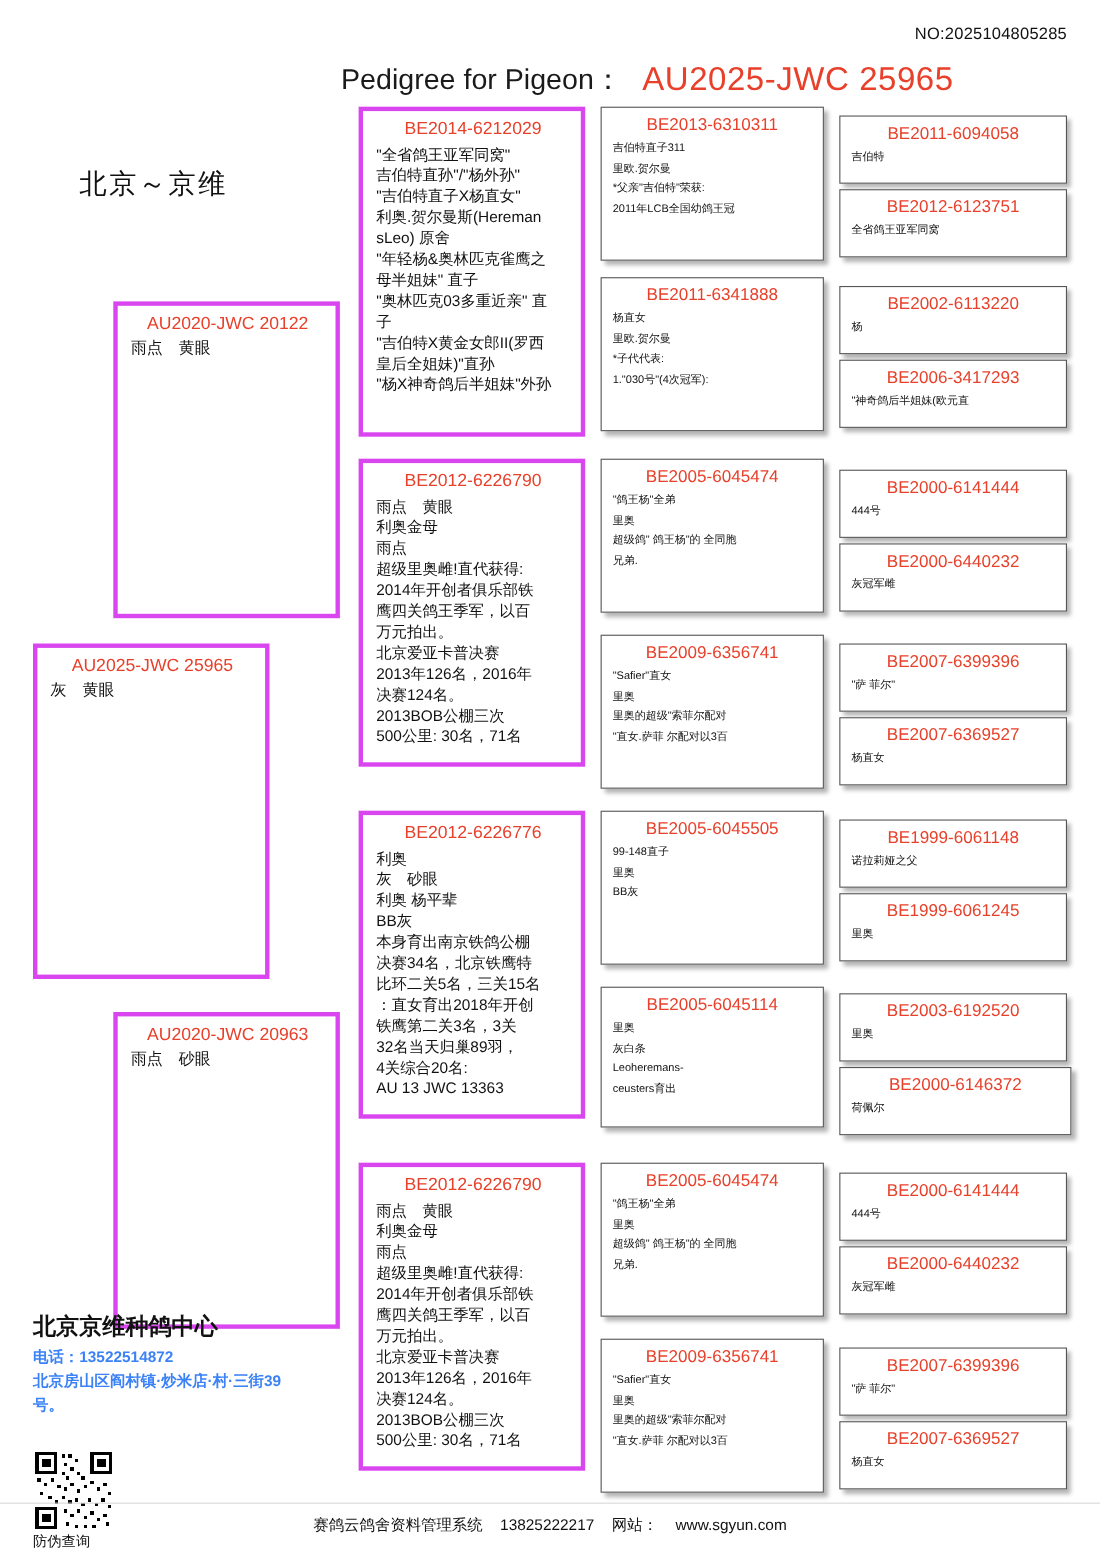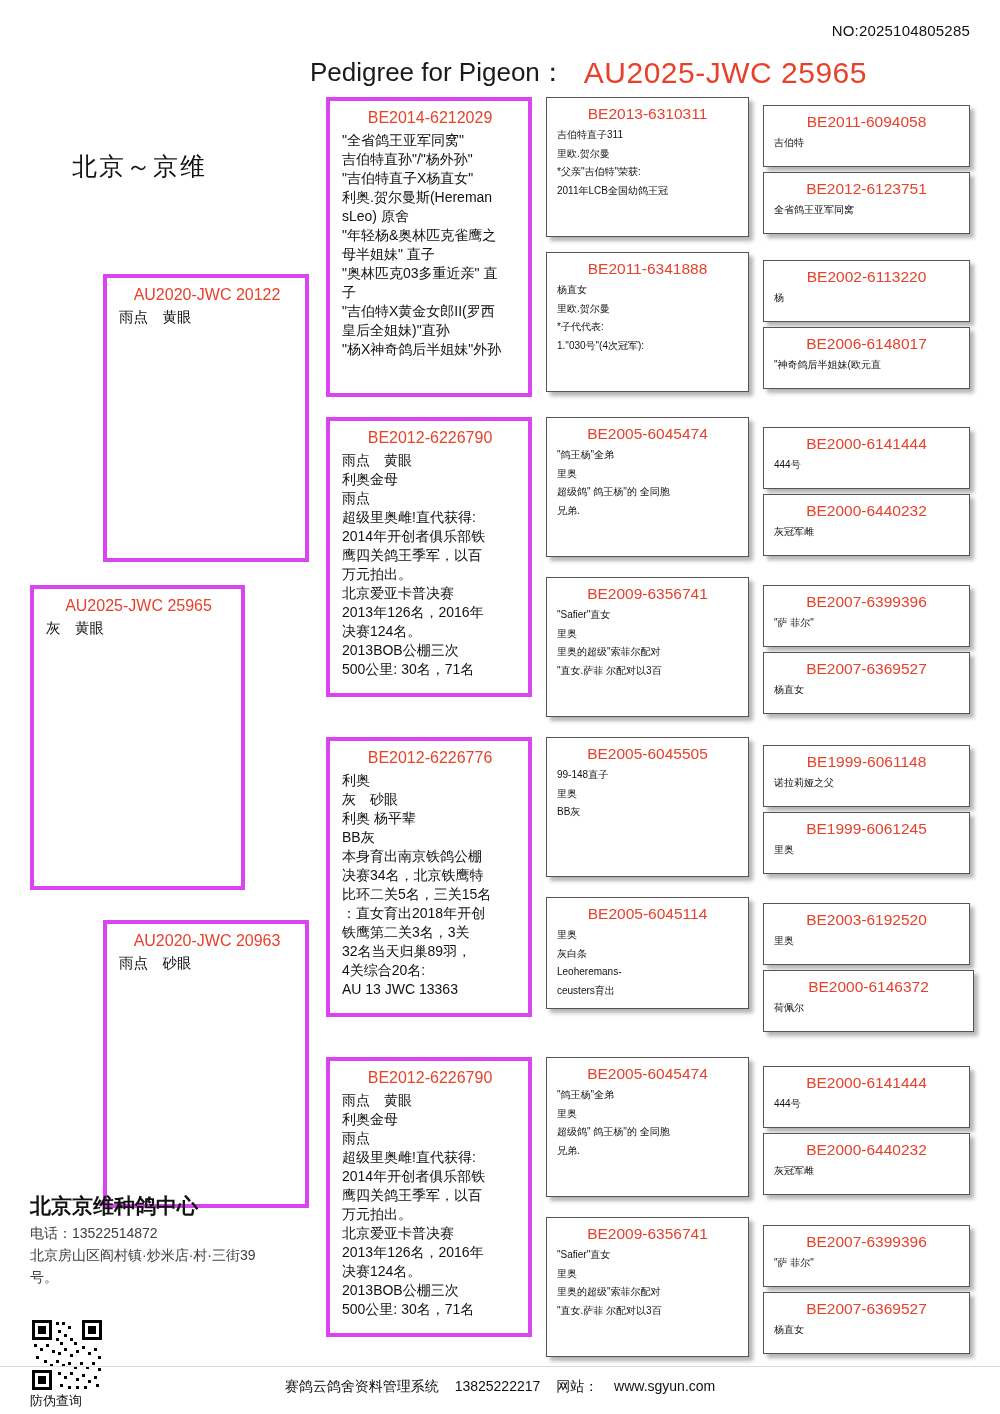--- a/index.html
+++ b/index.html
@@ -99,22 +99,23 @@
     font-size: 21px;
     font-weight: bold;
     color: #111;
   }
   .footer-lines {
     position: absolute;
     left: 30px;
     top: 1222px;
     font-size: 14px;
     line-height: 22px;
-    color: #404040;
+    color: #3b82f6;
     width: 260px;
+    font-weight: bold;
   }
   .qr {
     position: absolute;
     left: 30px;
     top: 1318px;
     width: 74px;
     height: 74px;
   }
   .qr svg { display:block; }
   .qr-label {
@@ -269,21 +270,21 @@
 "直女.萨菲 尔配对以3百</div>
   </div>
 
   <div class="card" style="left:546px; top:737px; width:203px; height:140px;">
     <div class="ring">BE2005-6045505</div>
     <div class="desc">99-148直子
 里奥
 BB灰</div>
   </div>
 
-  <div class="card" style="left:546px; top:897px; width:203px; height:112px;">
+  <div class="card" style="left:546px; top:897px; width:203px; height:128px;">
     <div class="ring">BE2005-6045114</div>
     <div class="desc">里奥
 灰白条
 Leoheremans-
 ceusters育出</div>
   </div>
 
   <div class="card" style="left:546px; top:1057px; width:203px; height:140px;">
     <div class="ring">BE2005-6045474</div>
     <div class="desc">"鸽王杨"全弟
@@ -306,21 +307,21 @@
   </div>
   <div class="card gen4" style="left:763px; top:172px; width:207px; height:62px;">
     <div class="ring">BE2012-6123751</div>
     <div class="desc">全省鸽王亚军同窝</div>
   </div>
   <div class="card gen4" style="left:763px; top:260px; width:207px; height:62px;">
     <div class="ring">BE2002-6113220</div>
     <div class="desc">杨</div>
   </div>
   <div class="card gen4" style="left:763px; top:327px; width:207px; height:62px;">
-    <div class="ring">BE2006-6148017</div>
+    <div class="ring">BE2006-3417293</div>
     <div class="desc">"神奇鸽后半姐妹(欧元直</div>
   </div>
 
   <div class="card gen4" style="left:763px; top:427px; width:207px; height:62px;">
     <div class="ring">BE2000-6141444</div>
     <div class="desc">444号</div>
   </div>
   <div class="card gen4" style="left:763px; top:494px; width:207px; height:62px;">
     <div class="ring">BE2000-6440232</div>
     <div class="desc">灰冠军雌</div>

